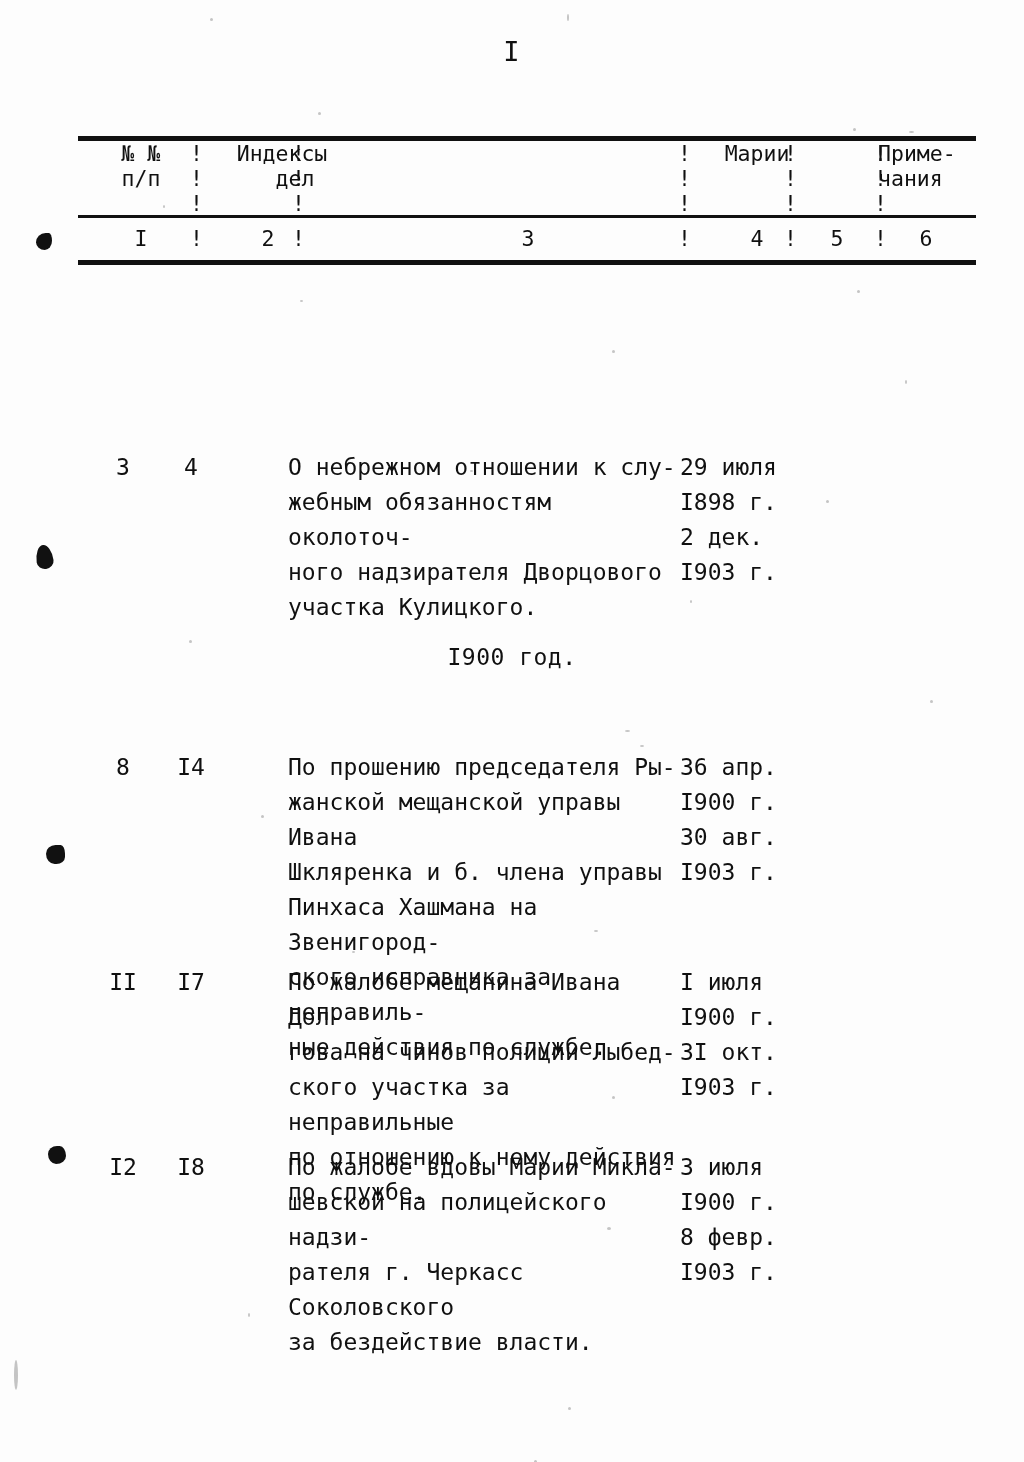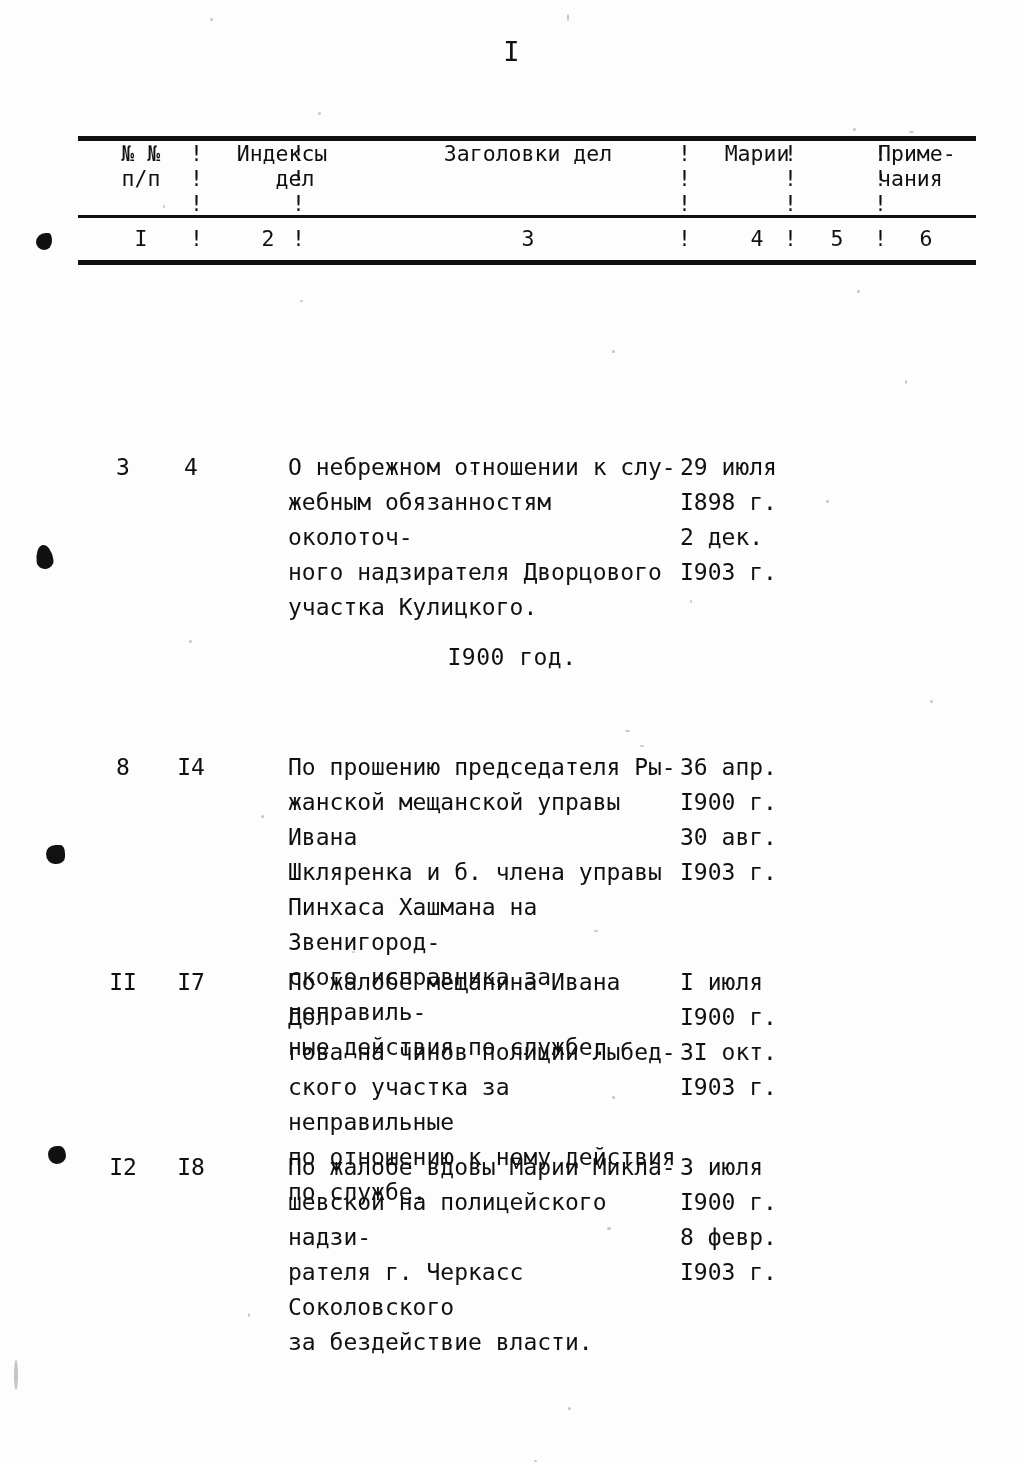--- a/index.html
+++ b/index.html
@@ -194,21 +194,20 @@
       <div class="cell c-no">№ №
 п/п</div>
       <div class="bangs c-sep1">!
 !
 !</div>
       <div class="cell c-index">Индексы
   дел</div>
       <div class="bangs c-sep2">!
 !
 !</div>
-      <div class="cell c-title">Заголовки дел</div>
       <div class="bangs c-sep3">!
 !
 !</div>
       <div class="cell c-date">Марии</div>
       <div class="bangs c-sep4">!
 !
 !</div>
       <div class="bangs c-sep5">!
 !
 !</div>

